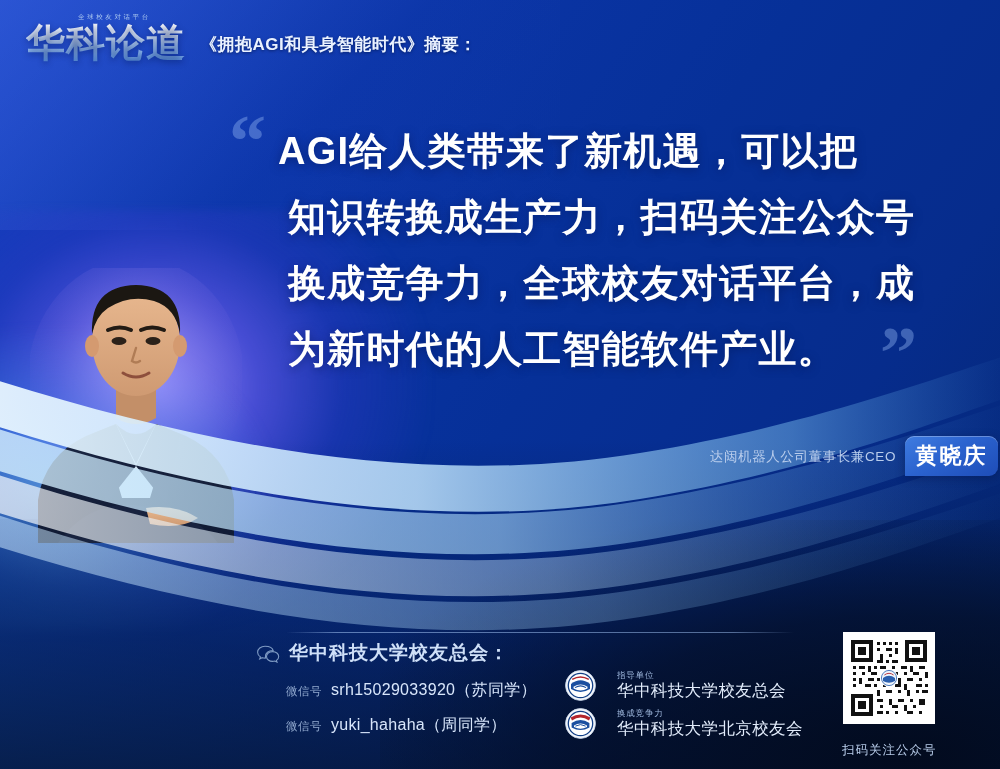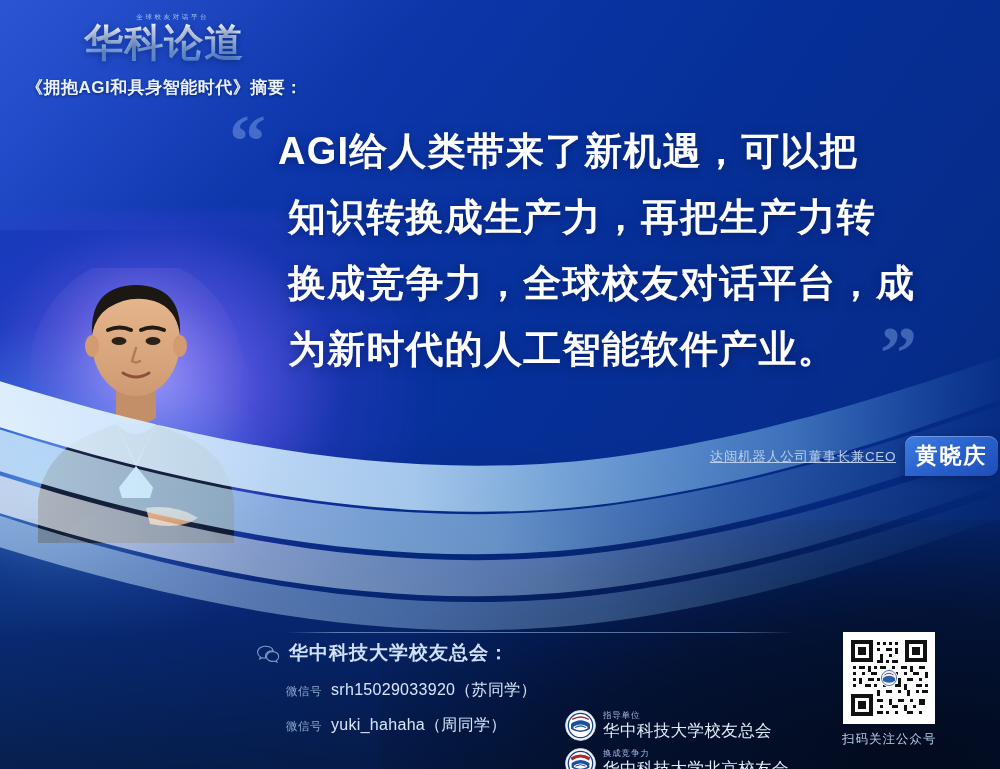--- a/index.html
+++ b/index.html
@@ -47,21 +47,21 @@
     background:linear-gradient(20deg,rgba(20,86,190,.70) 0%,rgba(12,62,160,.35) 45%,rgba(8,40,120,0) 85%);
   }
 
   
   .waves{position:absolute;left:0;bottom:120px;width:1000px;height:300px;pointer-events:none;}
   .waves svg{display:block;width:1000px;height:300px;overflow:visible;}
 
   
   .header{
     position:absolute;left:26px;top:14px;
-    display:flex;align-items:center;gap:14px;flex-direction:column;
+    display:flex;align-items:flex-end;gap:14px;
   }
   .logo-wrap{position:relative;}
   .logo-tag{
     position:absolute;left:52px;top:-1px;
     font-size:6.5px;letter-spacing:2.6px;
     color:#a9c6ef;white-space:nowrap;
   }
   .logo-main{
     margin-top:9px;
     font-size:39px;font-weight:bold;letter-spacing:1px;
@@ -109,21 +109,21 @@
   }
   .quote-line.indent{padding-left:10px;}
 
   
   .attrib{
     position:absolute;right:88px;top:448px;
     display:flex;align-items:center;gap:0;
   }
   .attrib-role{
     font-size:13.5px;color:#b9cdec;letter-spacing:.6px;
-    margin-right:16px;white-space:nowrap;text-decoration:underline;
+    margin-right:16px;white-space:nowrap;
   }
   .name-badge{
     position:absolute;right:-86px;top:-12px;
     min-width:93px;height:40px;
     display:flex;align-items:center;justify-content:center;
     padding:0 8px;
     border-radius:9px 9px 9px 0;
     background:linear-gradient(150deg,#3f7ce0 0%,#2b63cf 45%,#1e4db8 100%);
     box-shadow:0 2px 10px rgba(0,20,70,.45),inset 0 1px 0 rgba(255,255,255,.28);
   }
@@ -148,32 +148,32 @@
     display:flex;align-items:baseline;gap:9px;
     white-space:nowrap;
   }
   .contact.c1{top:680px;}
   .contact.c2{top:715px;}
   .contact-label{font-size:11.5px;color:#93abd0;letter-spacing:.5px;}
   .contact-value{font-size:16px;color:#d8e6fb;letter-spacing:.3px;}
 
   .org{
     position:absolute;left:565px;
-    display:flex;align-items:center;gap:7px;margin-top:40px;
+    display:flex;align-items:center;gap:21px;
   }
   .org.o1{top:670px;}
   .org.o2{top:708px;}
   .org-seal{width:31px;height:31px;flex:0 0 31px;}
   .org-txt{display:flex;flex-direction:column;line-height:1.05;}
   .org-kind{font-size:8.5px;color:#9fb8dd;letter-spacing:.8px;margin-bottom:2px;}
   .org-name{font-size:16.5px;color:#e2ecfb;letter-spacing:.4px;white-space:nowrap;}
 
   .qr-wrap{
     position:absolute;left:842px;top:632px;
-    display:flex;flex-direction:column;align-items:center;gap:7px;
+    display:flex;flex-direction:column;align-items:center;gap:18px;
   }
   .qr-box{
     width:92px;height:92px;background:#ffffff;padding:4px;
     position:relative;
   }
   .qr-caption{font-size:12.5px;color:#b7cbe8;letter-spacing:1px;}
 </style>
 </head>
 <body>
 
@@ -271,21 +271,21 @@
       <path d="M-20 26 C200 96 420 140 640 104 C800 78 910 38 1020 2 L1020 44 C910 82 800 124 640 150 C420 186 200 142 -20 72 Z" fill="url(#w1)"></path>
       <path d="M-20 74 C200 146 420 188 640 152 C800 126 910 86 1020 50 L1020 86 C910 124 800 166 640 192 C420 228 200 186 -20 116 Z" fill="url(#w2)"></path>
       <path d="M-20 120 C200 192 420 234 640 198 C800 172 910 132 1020 96 L1020 128 C910 166 800 208 640 234 C420 270 200 228 -20 158 Z" fill="url(#w3)"></path>
       <path d="M-20 160 C200 234 420 276 640 240 C800 214 910 174 1020 138 L1020 162 C910 200 800 242 640 268 C420 304 200 262 -20 192 Z" fill="url(#w4)"></path>
     </svg>
   </div>
 
   <div class="quote-mark-open">“</div>
   <div class="quote-block">
     <div class="quote-line">AGI给人类带来了新机遇，可以把</div>
-    <div class="quote-line indent">知识转换成生产力，再把生产力转</div>
+    <div class="quote-line indent">知识转换成生产力，扫码关注公众号</div>
     <div class="quote-line indent">换成竞争力，全球校友对话平台，成</div>
     <div class="quote-line indent">为新时代的人工智能软件产业。</div>
   </div>
   <div class="quote-mark-close">”</div>
 
   <div class="attrib">
     <div class="attrib-role">达闼机器人公司董事长兼CEO</div>
     <div class="name-badge">
       <span>黄晓庆</span>
     </div>

